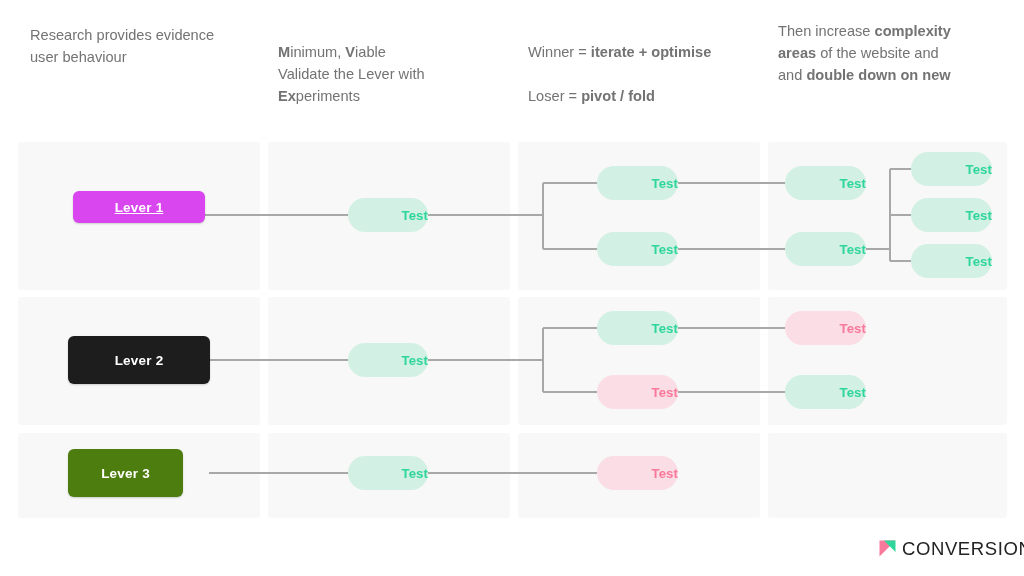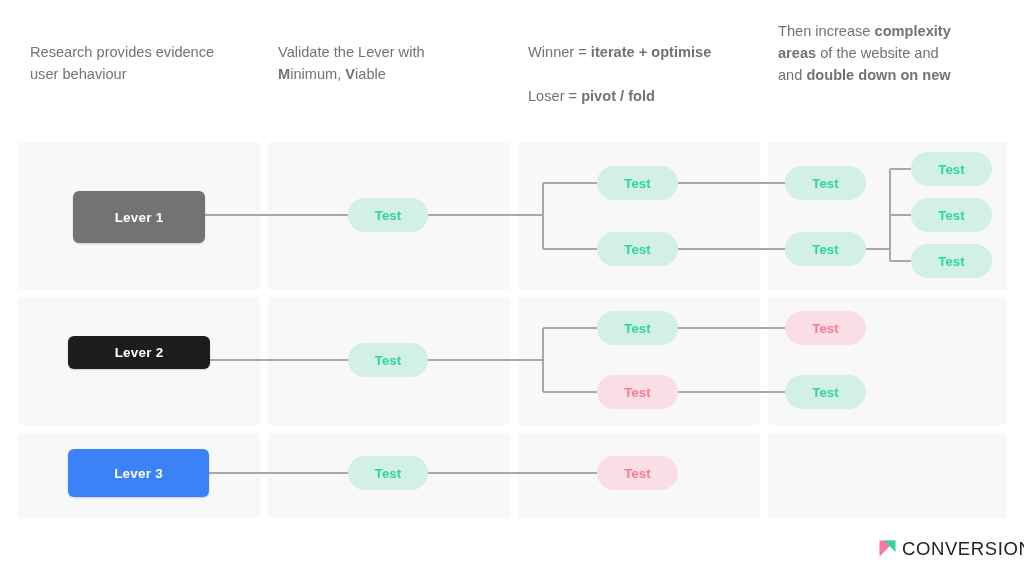--- a/index.html
+++ b/index.html
@@ -15,21 +15,21 @@
 
   
   .caption{
     position:absolute;
     font-size:14.6px;
     line-height:22px;
     color:#737373;
     font-weight:400;
   }
   .caption b{font-weight:700;}
-  #cap0{left:30px;top:41px;width:225px;}
+  #cap0{left:30px;top:24px;width:225px;}
   #cap1{left:278px;top:41px;width:215px;}
   #cap2{left:528px;top:41px;width:235px;}
   #cap3{left:778px;top:20px;width:212px;}
   .cap-line{display:block;}
   .cap-gap{display:block;height:22px;}
 
   
   .panel{
     position:absolute;
     background:#f7f8f7;
@@ -53,21 +53,21 @@
     letter-spacing:.2px;
     box-shadow:0 1px 2px rgba(0,0,0,.18);
   }
 
   
   .pill{
     position:absolute;
     border-radius:18px;
     display:flex;
     align-items:center;
-    justify-content:center;
+    justify-content:flex-end;
     font-size:13.2px;
     font-weight:700;
     letter-spacing:.1px;
   }
   .pill.win{background:#d2f0e3;color:#2ed69c;}
   .pill.lose{background:#fbdde5;color:#f8799b;}
 
   
   .logo{
     position:absolute;
@@ -87,22 +87,23 @@
 </head>
 <body style="background: rgb(255, 255, 255);">
 
 <div class="stage">
 
   <div class="caption" id="cap0">
       <span class="cap-line"><span>Research provides evidence</span></span>
       <span class="cap-line"><span>user behaviour</span></span>
     </div>
   <div class="caption" id="cap1">
+      <span class="cap-line"><b>M</b><span>inimum, </span><b>V</b><span>iable</span></span>
       <span class="cap-line"><span>Validate the Lever with</span></span>
-      <span class="cap-line"><b>M</b><span>inimum, </span><b>V</b><span>iable</span></span>
+      <span class="cap-line"><b>Ex</b><span>periments</span></span>
     </div>
   <div class="caption" id="cap2">
       <span class="cap-line"><span>Winner = </span><b>iterate + optimise</b></span>
       <span class="cap-gap"></span>
       <span class="cap-line"><span>Loser = </span><b>pivot / fold</b></span>
     </div>
   <div class="caption" id="cap3">
       <span class="cap-line"><span>Then increase </span><b>complexity</b></span>
       <span class="cap-line"><b>areas</b><span> of the website and</span></span>
       <span class="cap-line"><span>and </span><b>double down on new</b></span>
@@ -145,27 +146,27 @@
       <path d="M543 328 H597"></path>
       <path d="M543 392 H597"></path>
       <path d="M678 328 H785"></path>
       <path d="M678 392 H785"></path>
 
       <path d="M209 473 H348"></path>
       <path d="M428 473 H597"></path>
     </g>
   </svg>
 
-  <div class="lever" style="left: 73px; top: 191px; width: 132px; height: 52px; background: #737373; color: rgb(255, 255, 255);">
+  <div class="lever" style="left: 73px; top: 191px; width: 132px; height: 32px; background: #d946ef; color: rgb(255, 255, 255); text-decoration: underline;">
     <span>Lever 1</span>
   </div>
-  <div class="lever" style="left: 68px; top: 336px; width: 142px; height: 33px; background: rgb(29, 29, 29); color: rgb(255, 255, 255);">
+  <div class="lever" style="left: 68px; top: 336px; width: 142px; height: 48px; background: rgb(29, 29, 29); color: rgb(255, 255, 255);">
     <span>Lever 2</span>
   </div>
-  <div class="lever" style="left: 68px; top: 449px; width: 141px; height: 48px; background: #3b82f6; color: rgb(255, 255, 255);">
+  <div class="lever" style="left: 68px; top: 449px; width: 115px; height: 48px; background: #4d7c0f; color: rgb(255, 255, 255);">
     <span>Lever 3</span>
   </div>
 
   <div class="pill win" style="left: 348px; top: 198px; width: 80px; height: 34px; background: rgb(210, 240, 227); color: rgb(46, 214, 156);">
     <span>Test</span>
   </div>
   <div class="pill win" style="left: 597px; top: 166px; width: 81px; height: 34px; background: rgb(210, 240, 227); color: rgb(46, 214, 156);">
     <span>Test</span>
   </div>
   <div class="pill win" style="left: 597px; top: 232px; width: 81px; height: 34px; background: rgb(210, 240, 227); color: rgb(46, 214, 156);">

